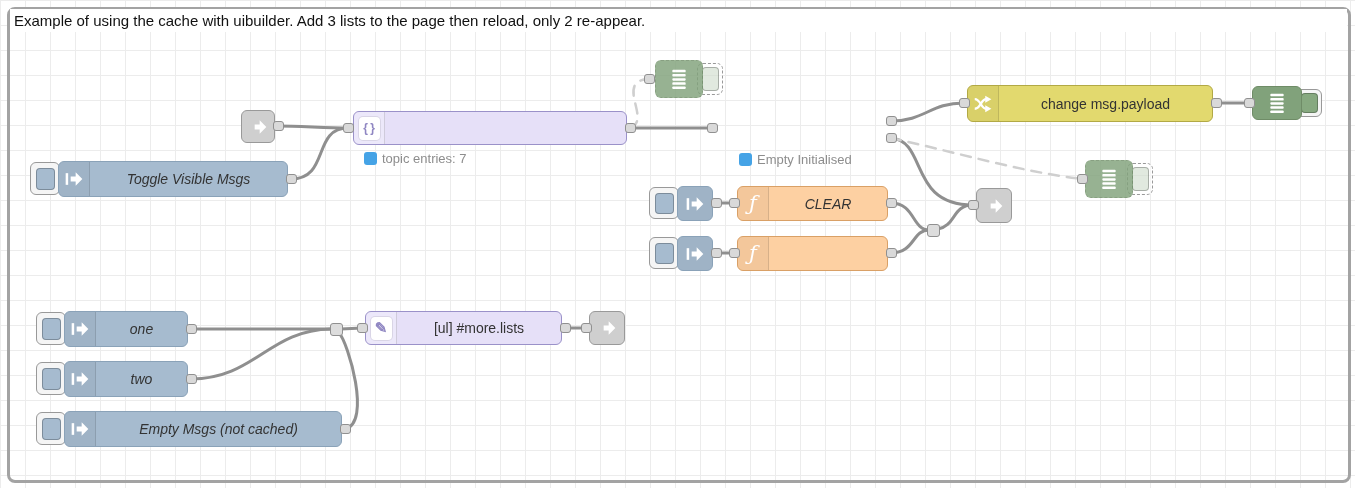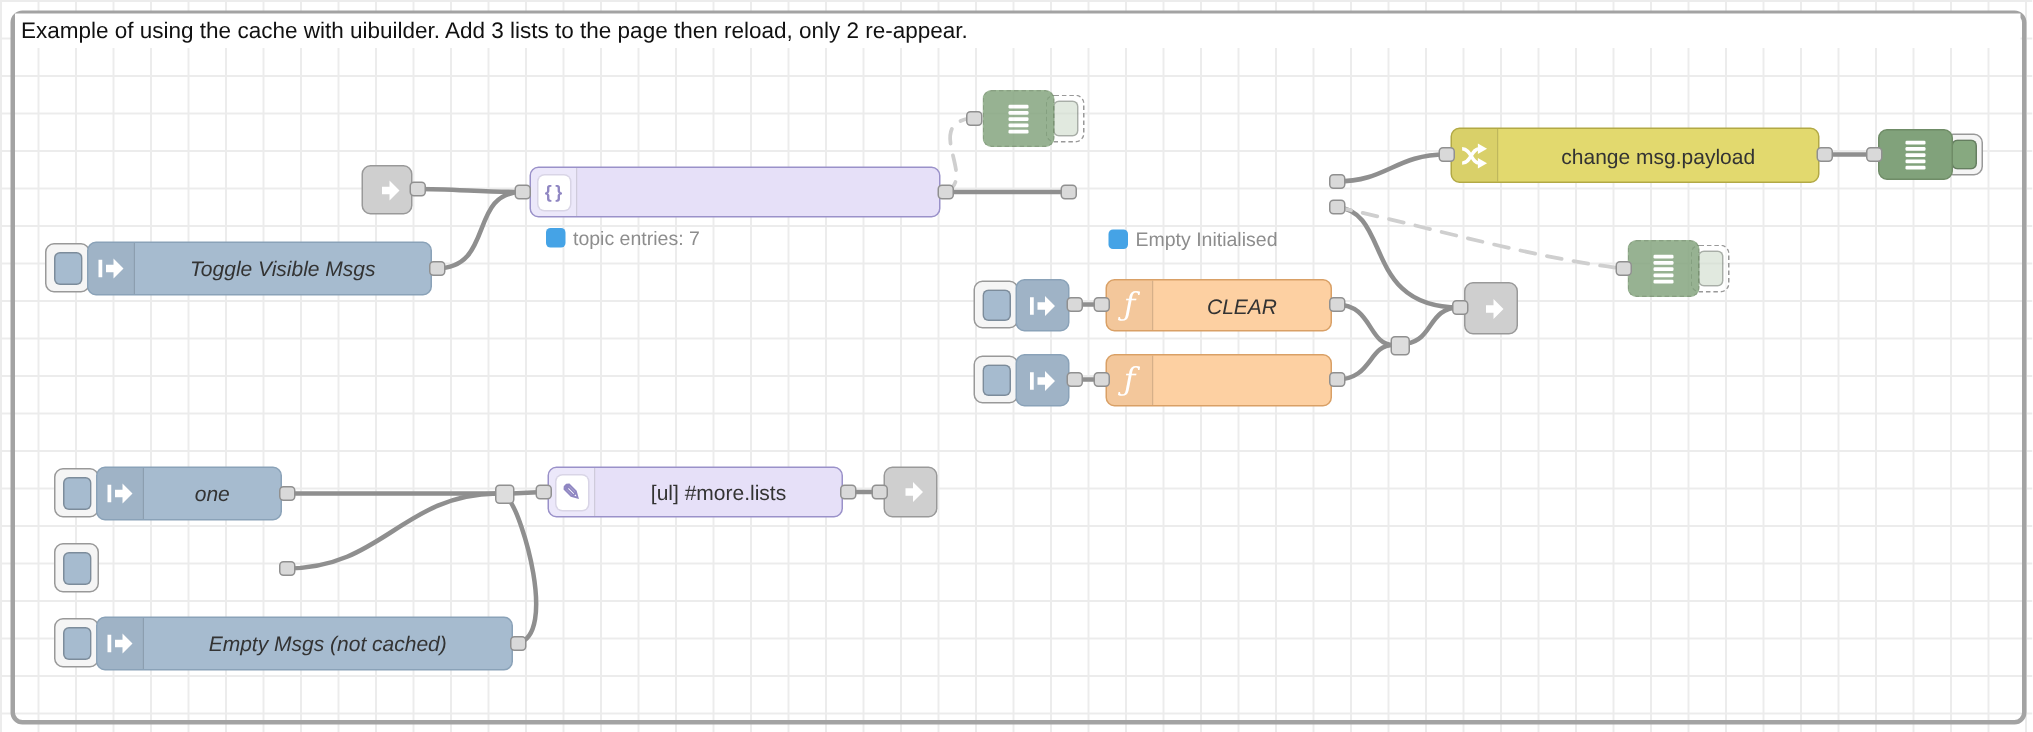--- a/index.html
+++ b/index.html
@@ -227,20 +227,31 @@
             <rect x="2" y="5" width="3" height="14" fill="#fff"></rect>
             <path d="M8 9 h6 V4 l8 8 -8 8 v-5 H8 z" fill="#fff"></path>
           </svg>
         </span>
       </div>
       <span class="node-label italic">one</span>
     </div>
     <div class="tab" style="left: 36px; top: 362px; width: 30px; height: 33px;">
       <div class="tab-inner" style="width: 19px; height: 22px; background: rgb(166, 187, 207);"></div>
     </div>
+    <div class="node inject" style="left: 64px; top: 361px; width: 124px; height: 36px; background: rgb(166, 187, 207); border-color: rgb(138, 162, 184);">
+      <div class="icon-region" style="width: 30px;">
+        <span style="display: flex; align-items: center; justify-content: center;">
+          <svg width="20" height="20" viewBox="0 0 24 24">
+            <rect x="2" y="5" width="3" height="14" fill="#fff"></rect>
+            <path d="M8 9 h6 V4 l8 8 -8 8 v-5 H8 z" fill="#fff"></path>
+          </svg>
+        </span>
+      </div>
+      <span class="node-label italic">two</span>
+    </div>
     <div class="tab" style="left: 36px; top: 412px; width: 30px; height: 33px;">
       <div class="tab-inner" style="width: 19px; height: 22px; background: rgb(166, 187, 207);"></div>
     </div>
     <div class="node inject" style="left: 64px; top: 411px; width: 278px; height: 36px; background: rgb(166, 187, 207); border-color: rgb(138, 162, 184);">
       <div class="icon-region" style="width: 30px;">
         <span style="display: flex; align-items: center; justify-content: center;">
           <svg width="20" height="20" viewBox="0 0 24 24">
             <rect x="2" y="5" width="3" height="14" fill="#fff"></rect>
             <path d="M8 9 h6 V4 l8 8 -8 8 v-5 H8 z" fill="#fff"></path>
           </svg>

